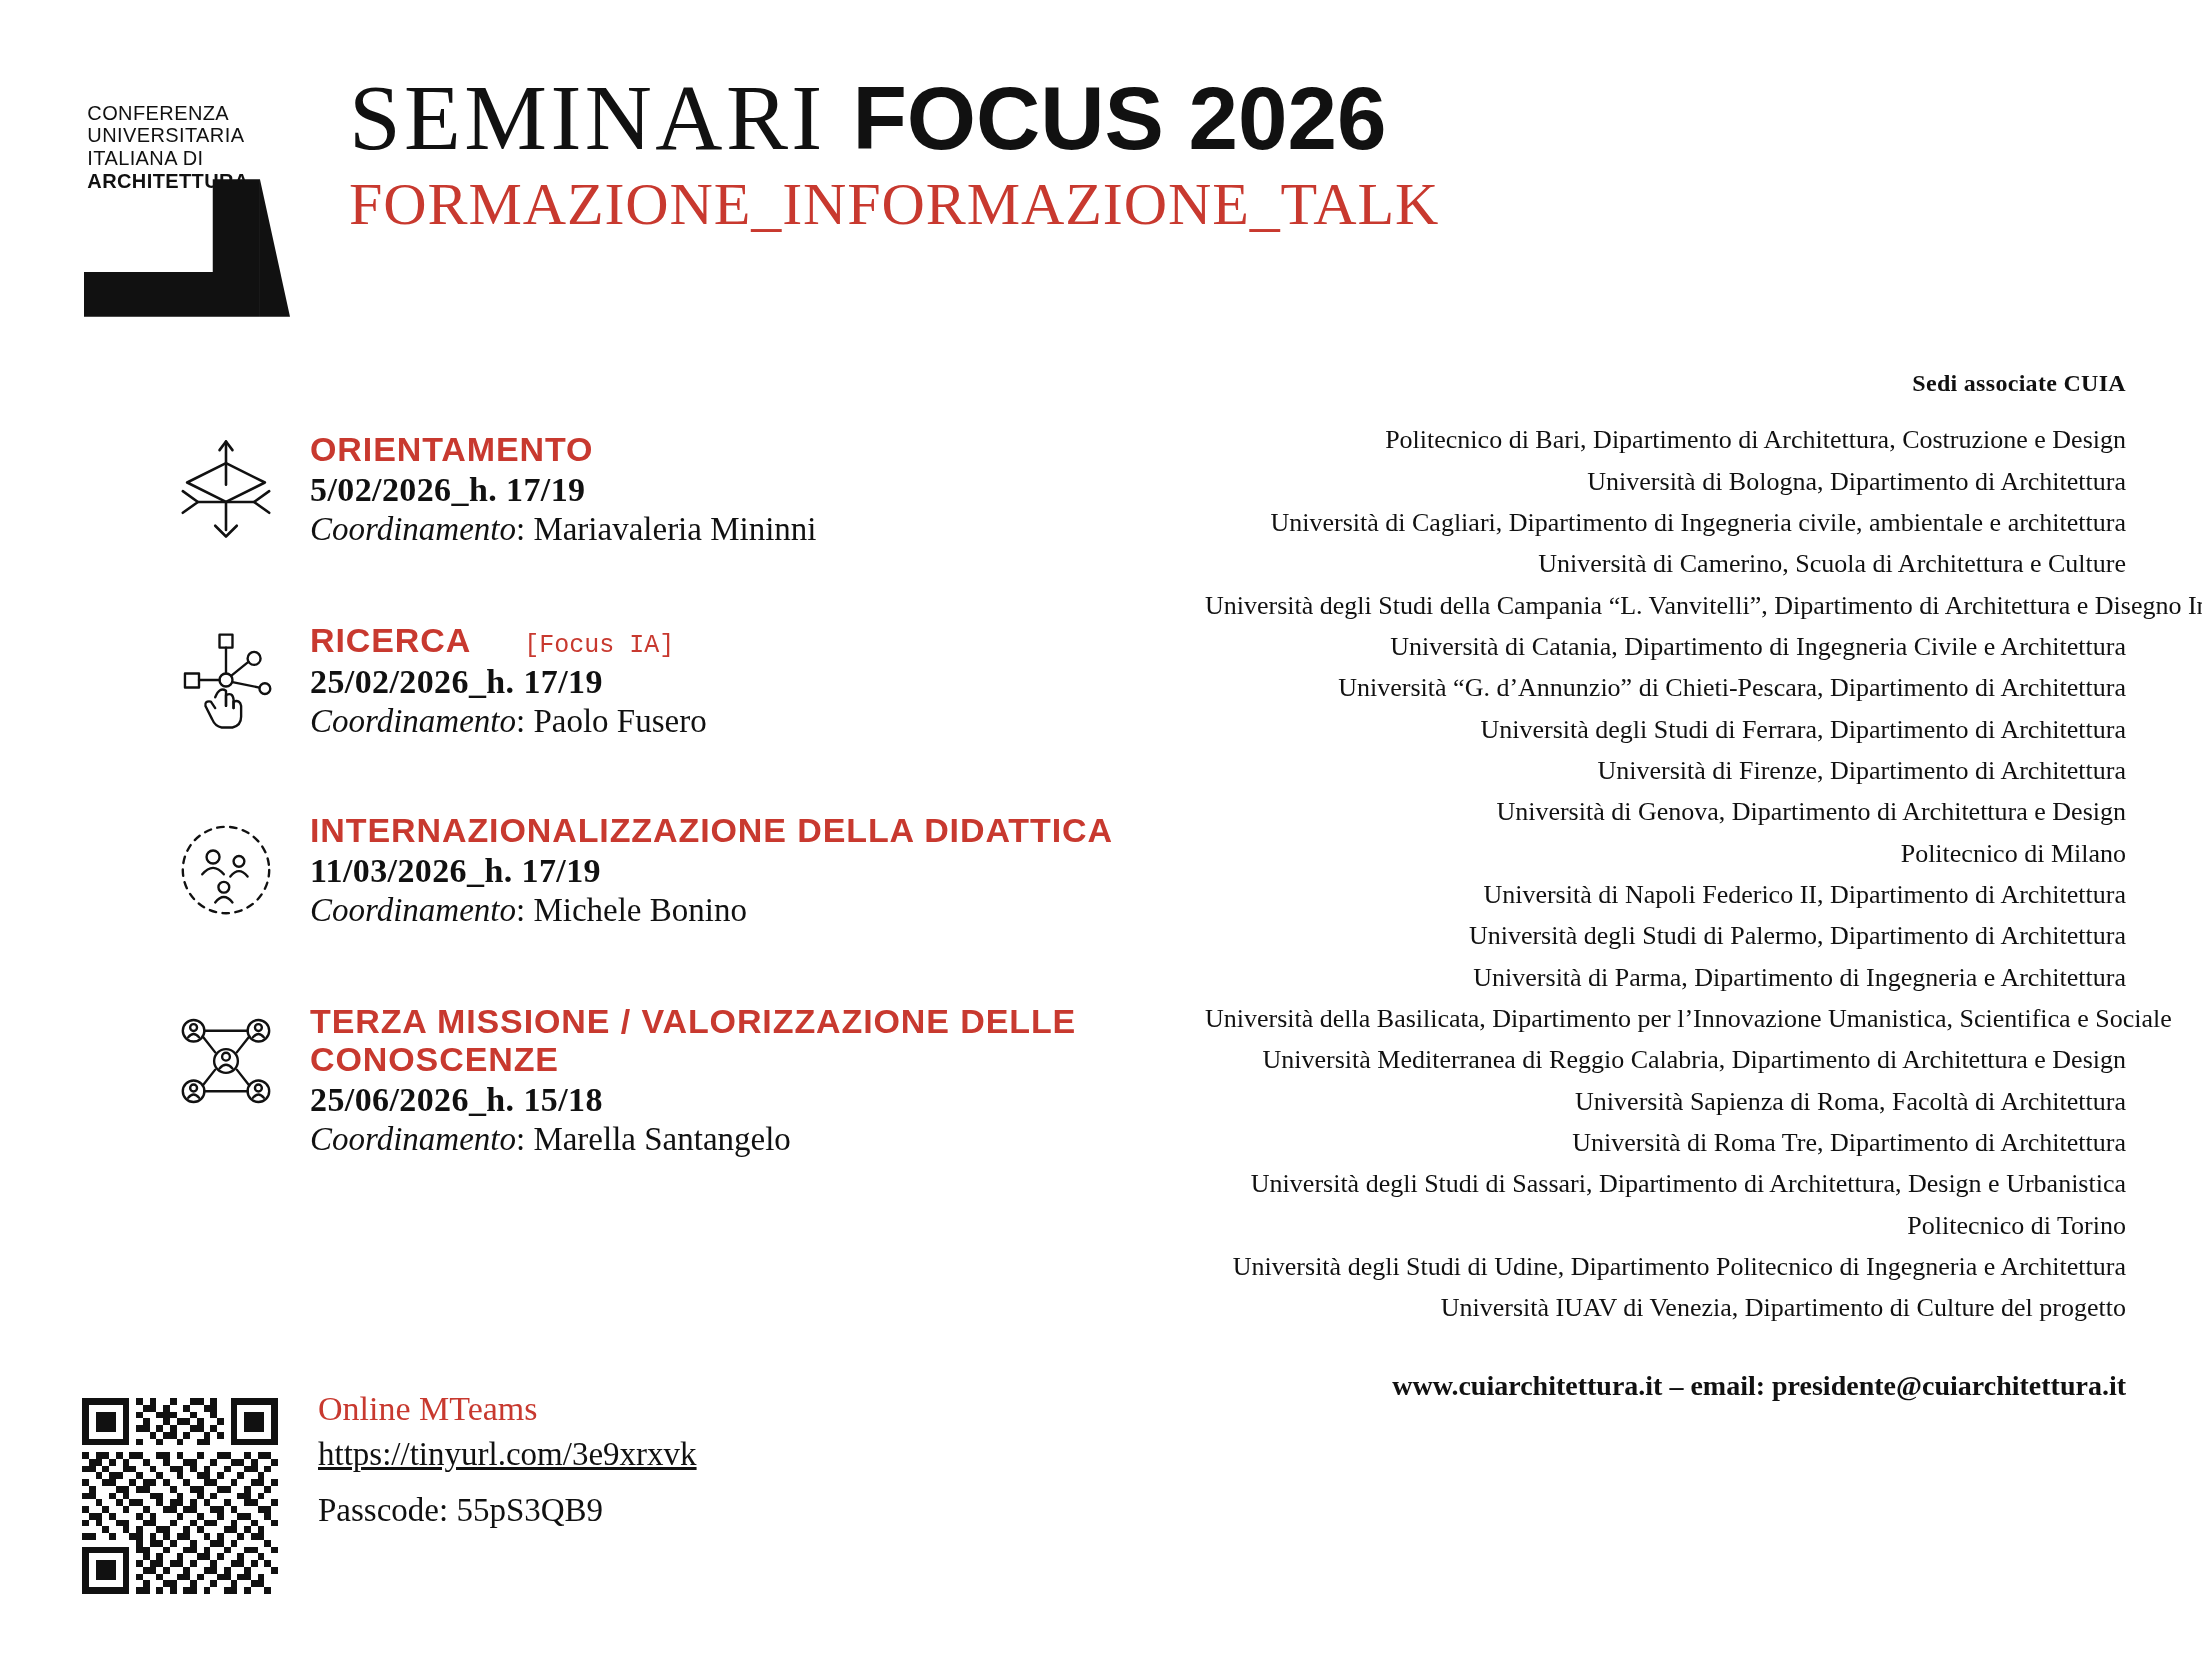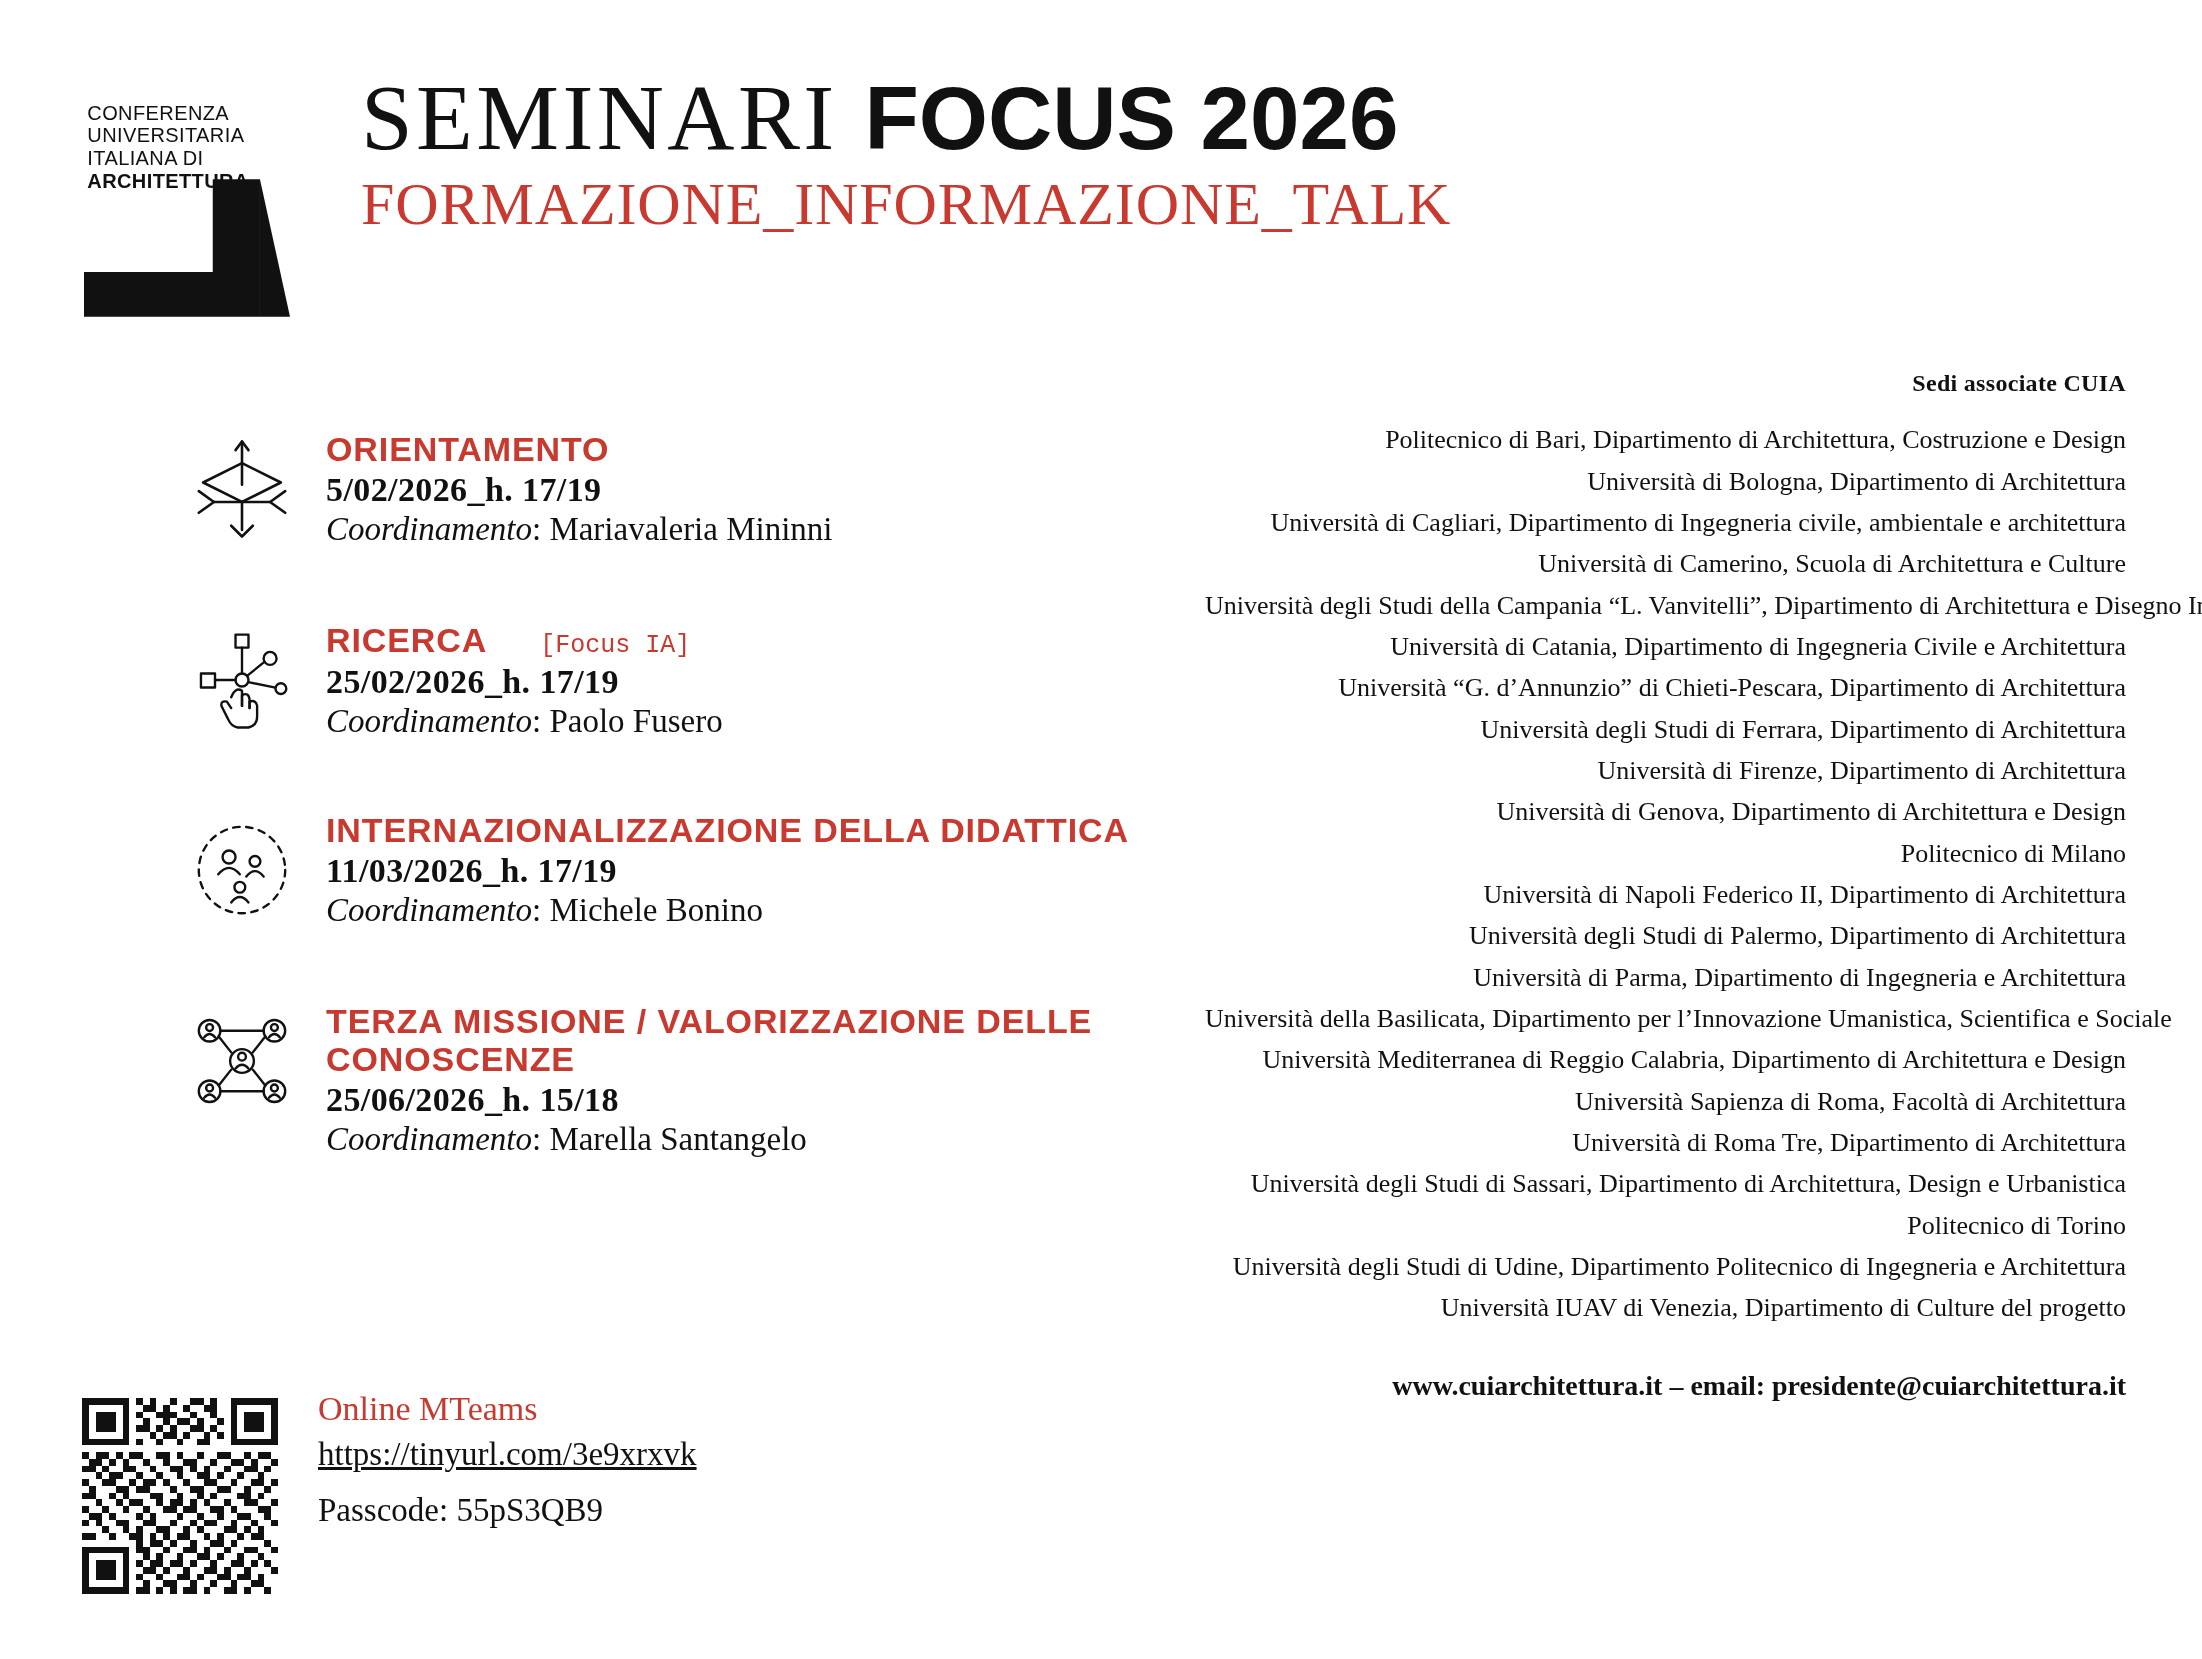--- a/index.html
+++ b/index.html
@@ -47,21 +47,21 @@
   .logo-text .strong {
     font-weight: 700;
   }
   .logo-arrow {
     position: absolute;
     left: 6.9px;
     top: 93px;
   }
   .title-block {
     position: absolute;
-    left: 284px;
+    left: 272px;
     top: 0;
   }
   .title-main {
     font-family: "Liberation Serif", serif;
     font-size: 93px;
     line-height: 1.05;
     letter-spacing: 1.7px;
     white-space: nowrap;
     color: #111;
   }
@@ -80,21 +80,21 @@
     font-family: "Liberation Serif", serif;
     font-size: 60px;
     letter-spacing: 0.9px;
     color: #c8392f;
     white-space: nowrap;
   }
 
   
   .sessions {
     position: absolute;
-    left: 188px;
+    left: 172px;
     top: 430px;
     width: 1075px;
   }
   .session {
     position: relative;
     min-height: 163px;
     padding-left: 138px;
     margin-bottom: 27.5px;
   }
   .session .icon {

